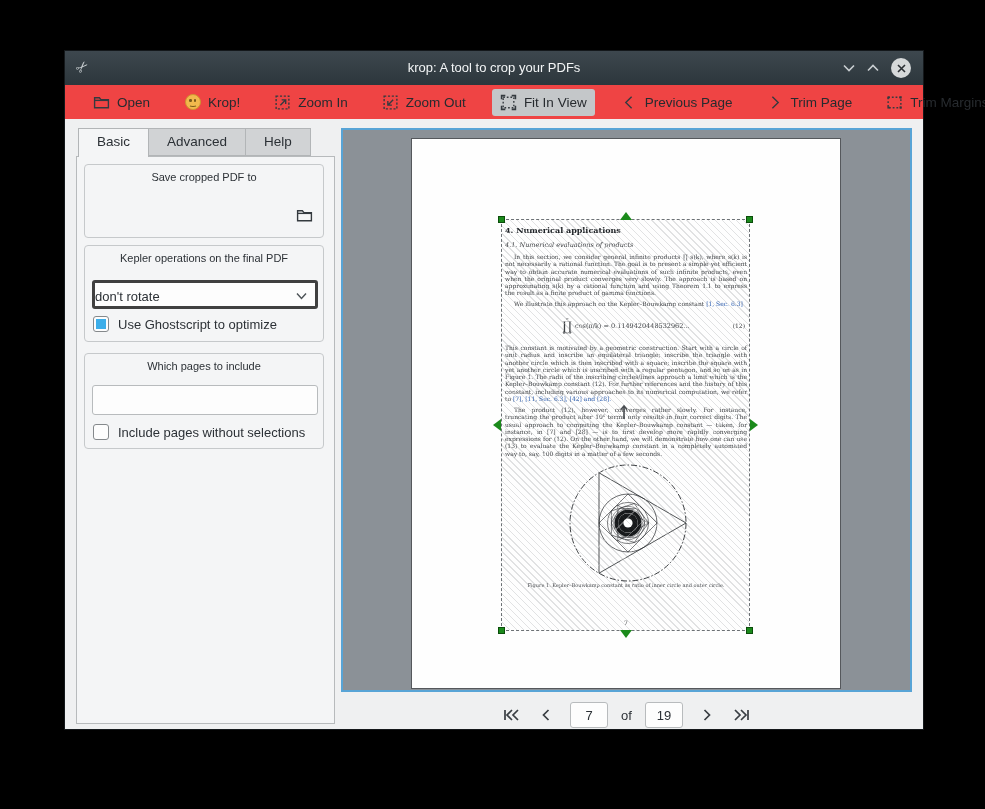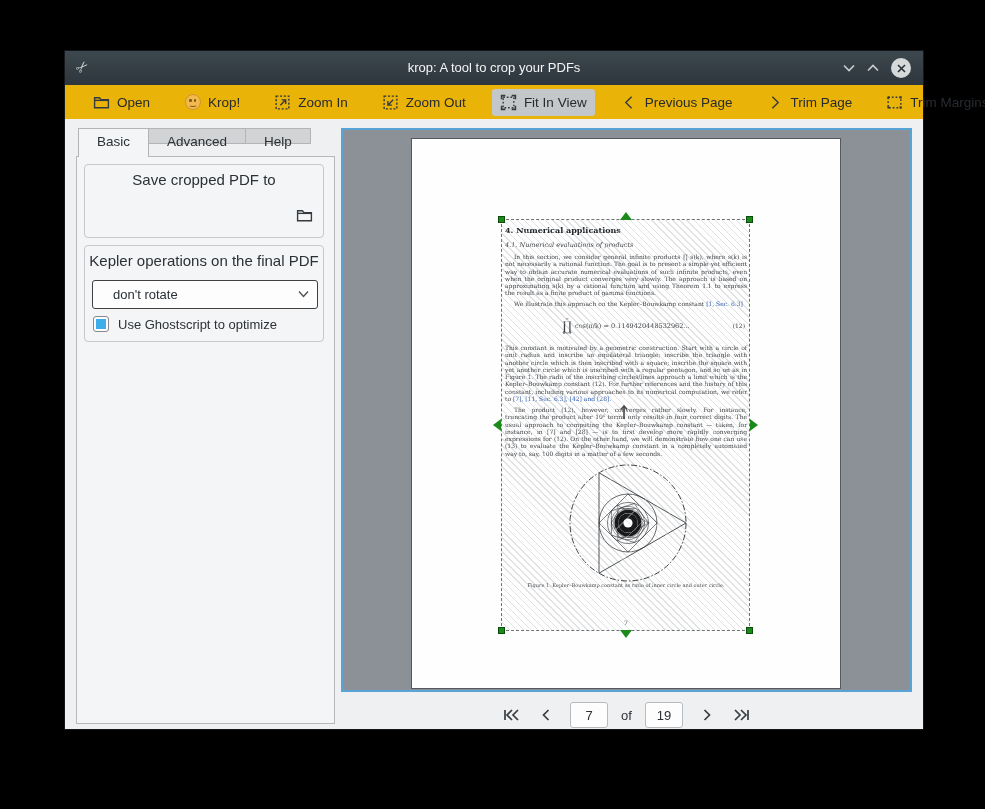--- a/index.html
+++ b/index.html
@@ -13,47 +13,47 @@
   .titlebar .app-icon { position:absolute; left:11px; top:8px; font-size:15px; color:#c3c9cc;
     transform:rotate(-45deg); display:inline-block; line-height:16px; }
   .titlebar .title { position:absolute; left:0; top:0; width:100%; text-align:center;
     line-height:34px; font-size:13px; color:#f3f5f6; }
   .tb-btn { position:absolute; top:7px; width:20px; height:20px; display:flex; align-items:center; justify-content:center; }
   .tb-btn svg { stroke:#c9ced1; stroke-width:1.6; fill:none; }
   .close-circle { background:#d6d9da; border-radius:50%; }
   .close-circle svg { stroke:#2b3034; }
 
   
-  .toolbar { position:absolute; left:0; top:34px; width:100%; height:34px; background:#eab308;
+  .toolbar { position:absolute; left:0; top:34px; width:100%; height:34px; background:#ef4444;
     display:flex; align-items:center; padding-left:20px; gap:18px; }
   .tb-item { display:flex; align-items:center; gap:7px; font-size:13.5px; color:#272b2f;
     padding:5px 8px; border-radius:3px; white-space:nowrap; }
   .tb-item.active { background:#c4c7c9;text-align:right; }
   .tb-ico { width:17px; height:17px; display:inline-flex; align-items:center; justify-content:center; }
   .tb-ico svg { width:17px; height:17px; }
   .smiley { width:16px; height:16px; border-radius:50%; background:#f2b94d; border:1px solid #cf952f; position:relative; }
   .smiley i { position:absolute; top:4px; width:2.5px; height:2.5px; border-radius:50%; background:#7a5a1a; }
   .smiley i.l { left:3.5px; } .smiley i.r { right:3.5px; }
   .smiley b { position:absolute; left:3px; bottom:2.5px; width:8px; height:4.5px;
     border:1.4px solid transparent; border-bottom-color:#7a5a1a; border-radius:50%; }
 
   
   .tabbar { position:absolute; left:14px; top:77px; height:29px; display:flex; z-index:3; }
-  .tab { height:16px; line-height:26px; text-align:center; font-size:13.5px; color:#2b3035;
+  .tab { height:28px; line-height:26px; text-align:center; font-size:13.5px; color:#2b3035;
     background:#d1d3d5; border:1px solid #b2b5b7; margin-left:-1px; padding:0 18px; }
   .tab.active { background:#f4f5f6; height:29px; border-bottom:none; z-index:4; }
   .panel-frame { position:absolute; left:11px; top:105px; width:259px; height:568px;
     border:1px solid #b7babc; background:#f4f5f6; z-index:1; }
   .group { position:absolute; border:1px solid #c6c9cb; border-radius:4px; z-index:2; background:#f4f5f6; }
-  .group .gtitle { position:absolute; top:6px; left:0; width:100%; text-align:center; font-size:15px; color:#2c3136; }
+  .group .gtitle { position:absolute; top:6px; left:0; width:100%; text-align:center; font-size:11px; color:#2c3136; }
   .txt-input { border:1px solid #b8bbbd; border-radius:3px; background:#fdfdfd; font-size:13px;
     color:#2b3035; padding:0 5px; font-family:"Liberation Sans",sans-serif; outline:none; }
   .icon-btn { position:absolute; width:24px; height:24px; display:flex; align-items:center; justify-content:center; }
-  .dropdown { position:absolute; border:1px solid #404040; border-radius:3px; background:#fdfdfd;
-    font-size:13px; color:#2b3035; line-height:27px; padding-left:20px; }
+  .dropdown { position:absolute; border:3px solid #404040; border-radius:3px; background:#fdfdfd;
+    font-size:13px; color:#2b3035; line-height:27px; padding-left:0; }
   .dropdown svg { position:absolute; right:8px; top:9px; }
   .check-row { position:absolute; display:flex; align-items:center; gap:9px; font-size:13px; color:#2c3136; }
   .checkbox { width:16px; height:16px; border:1px solid #85898c; border-radius:3px; background:#fdfdfd;
     display:flex; align-items:center; justify-content:center; }
   .checkbox.checked i { width:10px; height:10px; background:#3daee9; display:block; }
   .radio-row { position:absolute; display:flex; align-items:center; gap:9px; font-size:13px; color:#2c3136; }
   .radio { width:16px; height:16px; border-radius:50%; border:1px solid #85898c; background:#fdfdfd; position:relative; }
   .radio.selected { border:2px solid #3daee9; }
   .radio.selected i { position:absolute; left:2px; top:2px; width:8px; height:8px; border-radius:50%; background:#3daee9; }
 
@@ -235,20 +235,28 @@
         </svg>
     </div>
     <div class="check-row" style="left:8px; top:70px;">
       <span class="checkbox checked">
           <i></i>
         </span>
       <span>Use Ghostscript to optimize</span>
     </div>
   </div>
 
+  <div class="group" style="left:19px; top:302px; width:240px; height:96px;">
+    <div class="gtitle">Which pages to include</div>
+    <input class="txt-input" style="position: absolute; left: 7px; top: 31px; width: 226px; height: 30px;" value="">
+    <div class="check-row" style="left:8px; top:70px;">
+      <span class="checkbox"></span>
+      <span>Include pages without selections</span>
+    </div>
+  </div>
 
 
   <div class="viewer">
     <div class="page">
       <div class="crop">
 
         <div class="doc doc-heading">4. Numerical applications</div>
         <div class="doc doc-sub">4.1. Numerical evaluations of products</div>
         <div class="doc doc-para p1 indent">In this section, we consider general infinite products ∏ s(k), where s(k) is not necessarily a rational function. The goal is to present a simple yet efficient way to obtain accurate numerical evaluations of such infinite products, even when the original product converges very slowly. The approach is based on approximating s(k) by a rational function and using Theorem 1.1 to express the result as a finite product of gamma functions.</div>
         <div class="doc doc-para p2 indent"><span>We illustrate this approach on the Kepler–Bouwkamp constant </span><span class="cite">[1, Sec. 6.3]</span></div>

